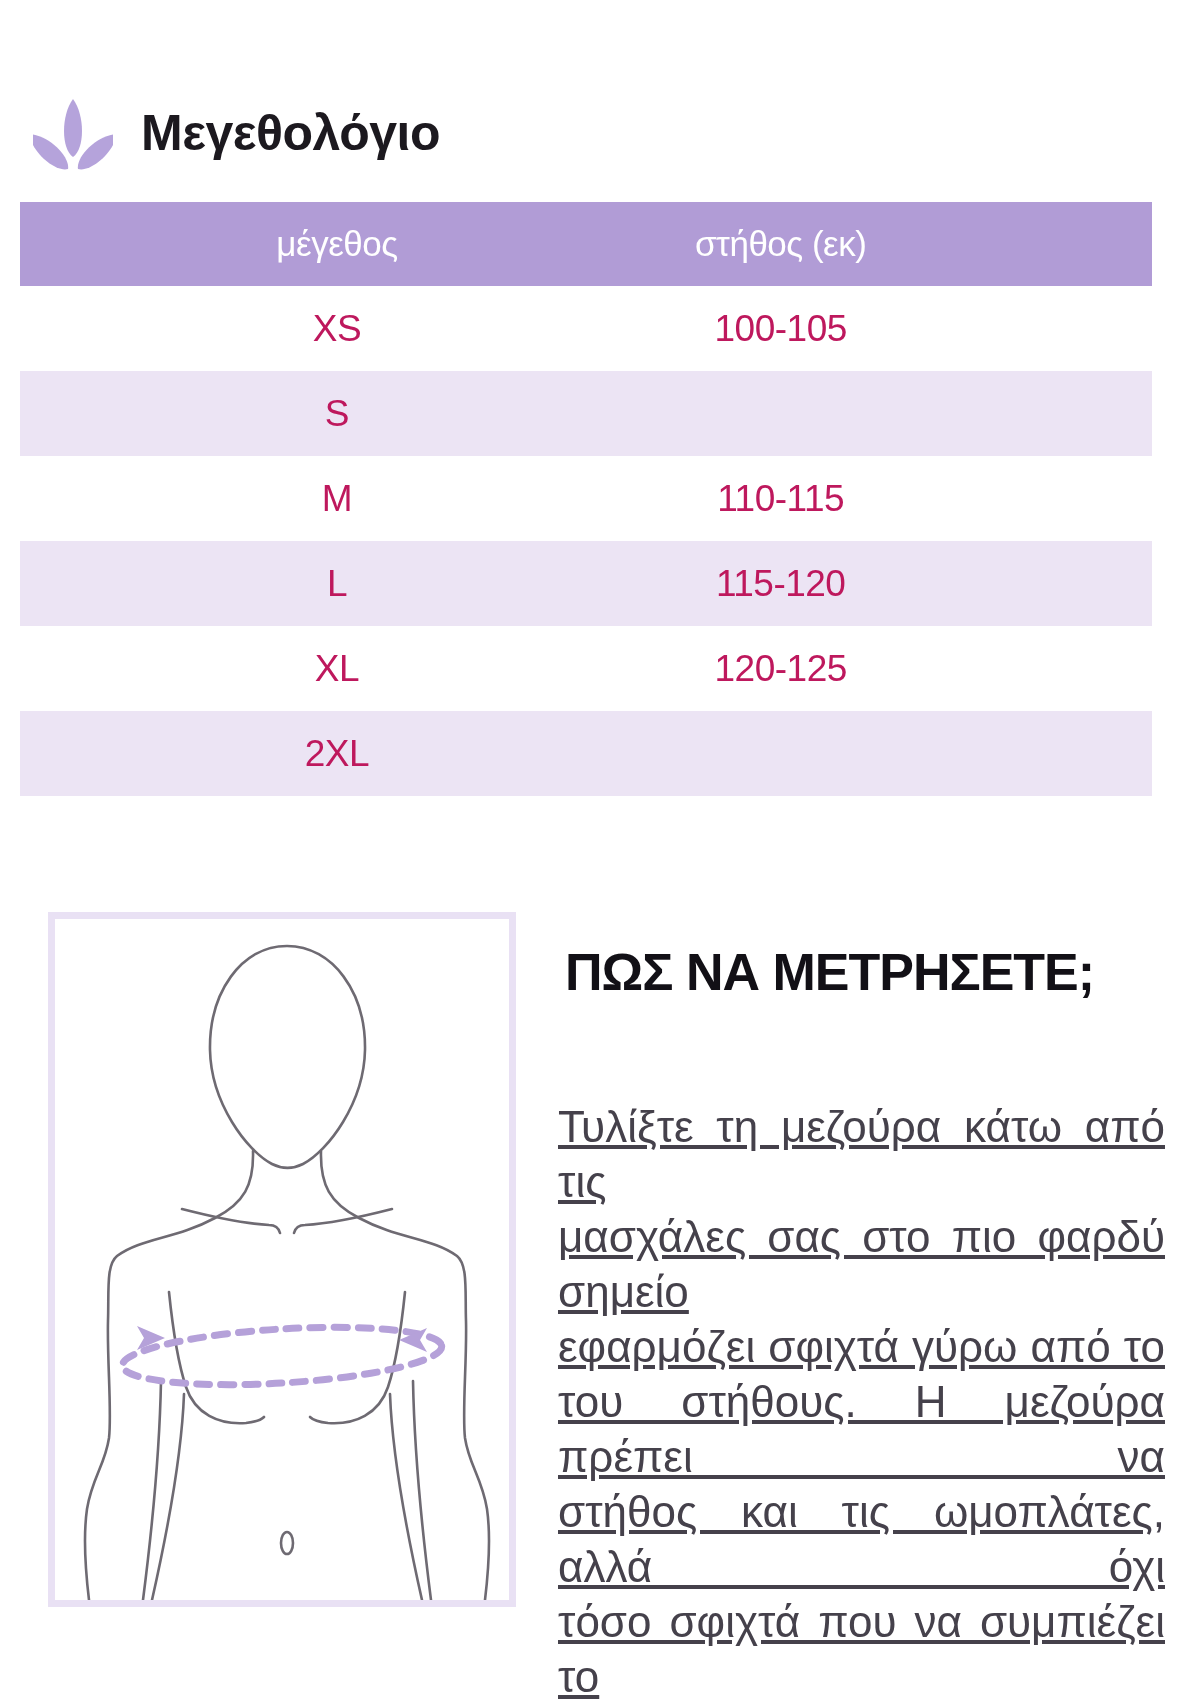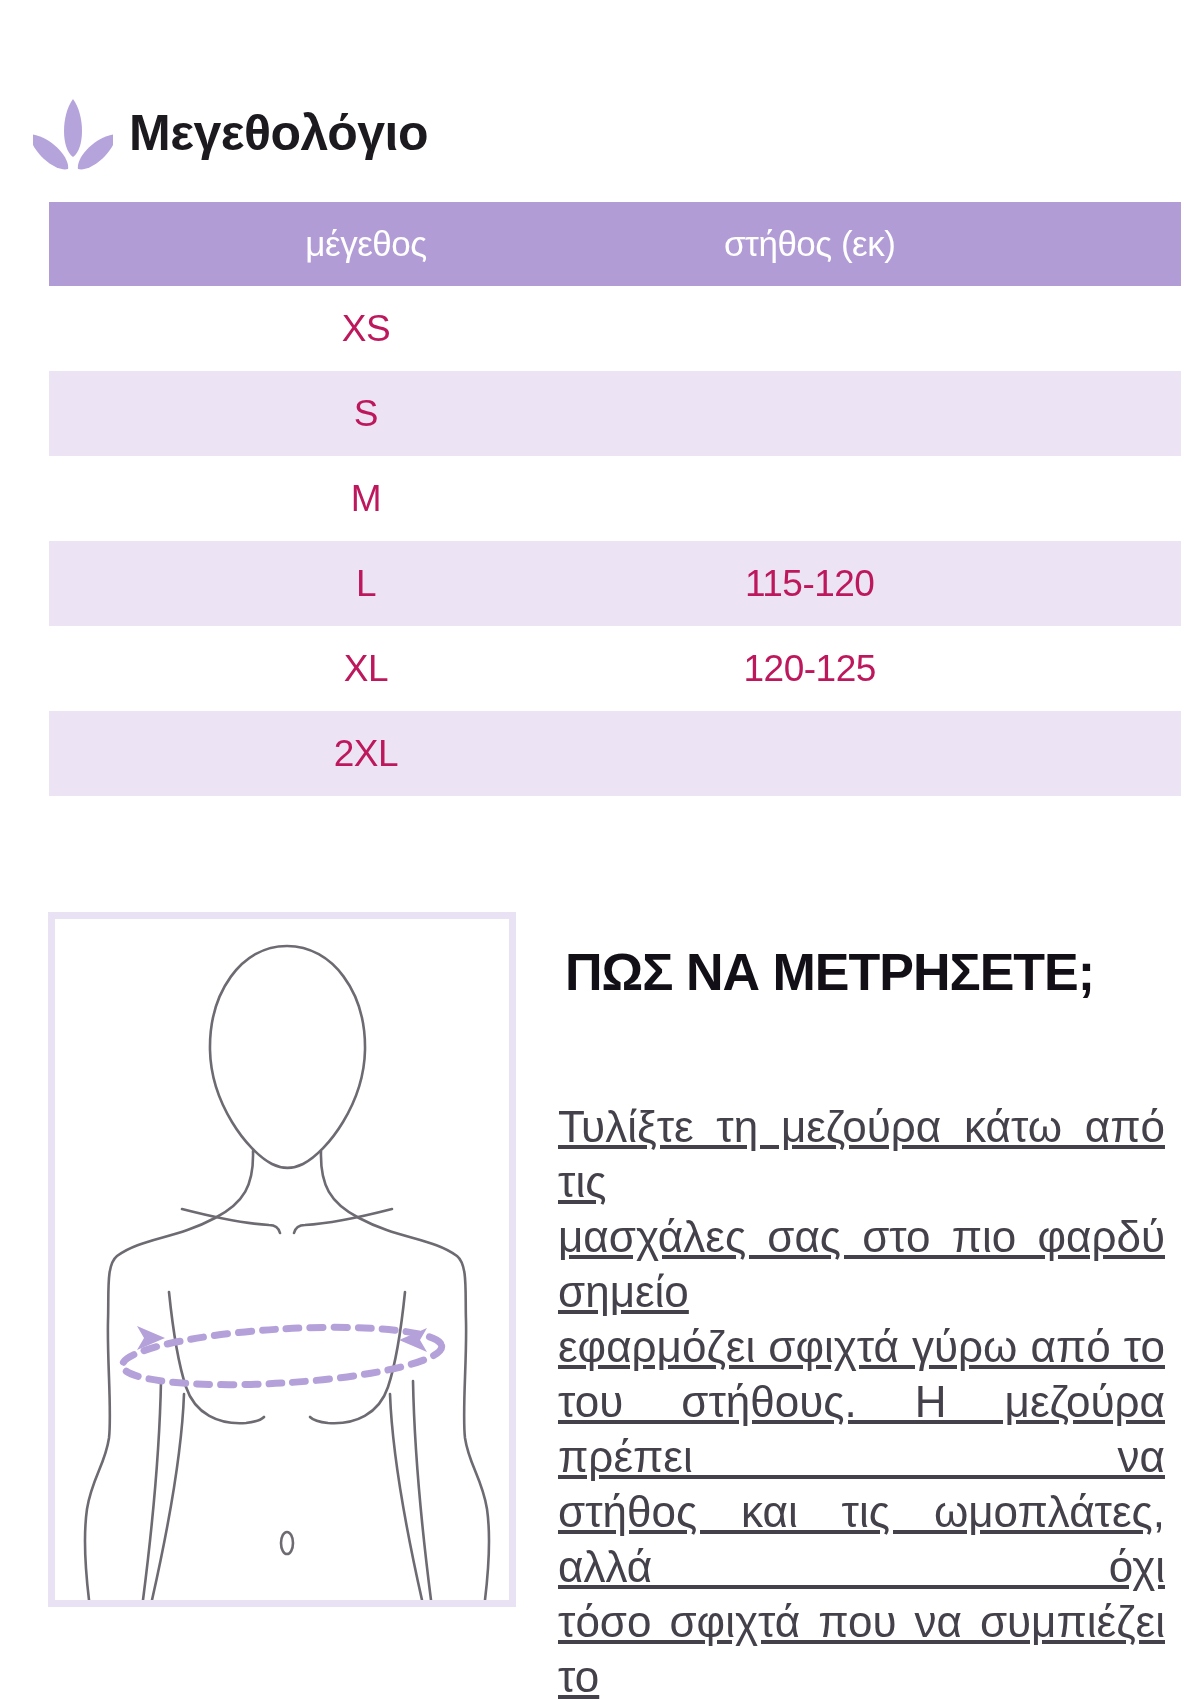--- a/index.html
+++ b/index.html
@@ -2,28 +2,28 @@
 <html><head>
 <meta charset="utf-8">
 <style>
   html,body{margin:0;padding:0;background:#ffffff;}
   .page{
     position:relative;width:1200px;height:1699px;background:#ffffff;
     font-family:"Liberation Sans","DejaVu Sans",sans-serif;overflow:hidden;
   }
 
   
-  .title-block{position:absolute;left:33px;top:92px;display:flex;align-items:center;gap:16px;height:82px;}
+  .title-block{position:absolute;left:33px;top:92px;display:flex;align-items:center;gap:28px;height:82px;}
   .logo{width:80px;height:80px;flex:0 0 auto;}
   h1.page-title{
     margin:0;font-size:50px;font-weight:700;color:#1c191f;letter-spacing:-0.5px;line-height:1;
   }
 
   
-  .size-table{position:absolute;left:49px;top:202px;width:1132px;}
+  .size-table{position:absolute;left:20px;top:202px;width:1132px;}
   .t-head{
     height:84px;background:#b19cd6;color:#ffffff;
     display:grid;grid-template-columns:56% 22.4% 1fr;align-items:center;
     font-size:35px;letter-spacing:-0.5px;
   }
   .t-head .cell{text-align:center;}
   .t-row{
     height:85px;background:#ffffff;color:#be185d;
     display:grid;grid-template-columns:56% 22.4% 1fr;align-items:center;
     font-size:37px;letter-spacing:-0.5px;
@@ -68,30 +68,32 @@
   <div class="size-table">
     <div class="t-head">
       <div class="cell">μέγεθος</div>
       <div class="cell">στήθος (εκ)</div>
       <div class="cell"></div>
     </div>
     <div>
 
         <div class="t-row">
           <div class="cell">XS</div>
+          <div class="cell">100-105</div>
           <div class="cell"></div>
         </div>
 
         <div class="t-row alt">
           <div class="cell">S</div>
           <div class="cell"></div>
         </div>
 
         <div class="t-row">
           <div class="cell">M</div>
+          <div class="cell">110-115</div>
           <div class="cell"></div>
         </div>
 
         <div class="t-row alt">
           <div class="cell">L</div>
           <div class="cell">115-120</div>
           <div class="cell"></div>
         </div>
 
         <div class="t-row">

